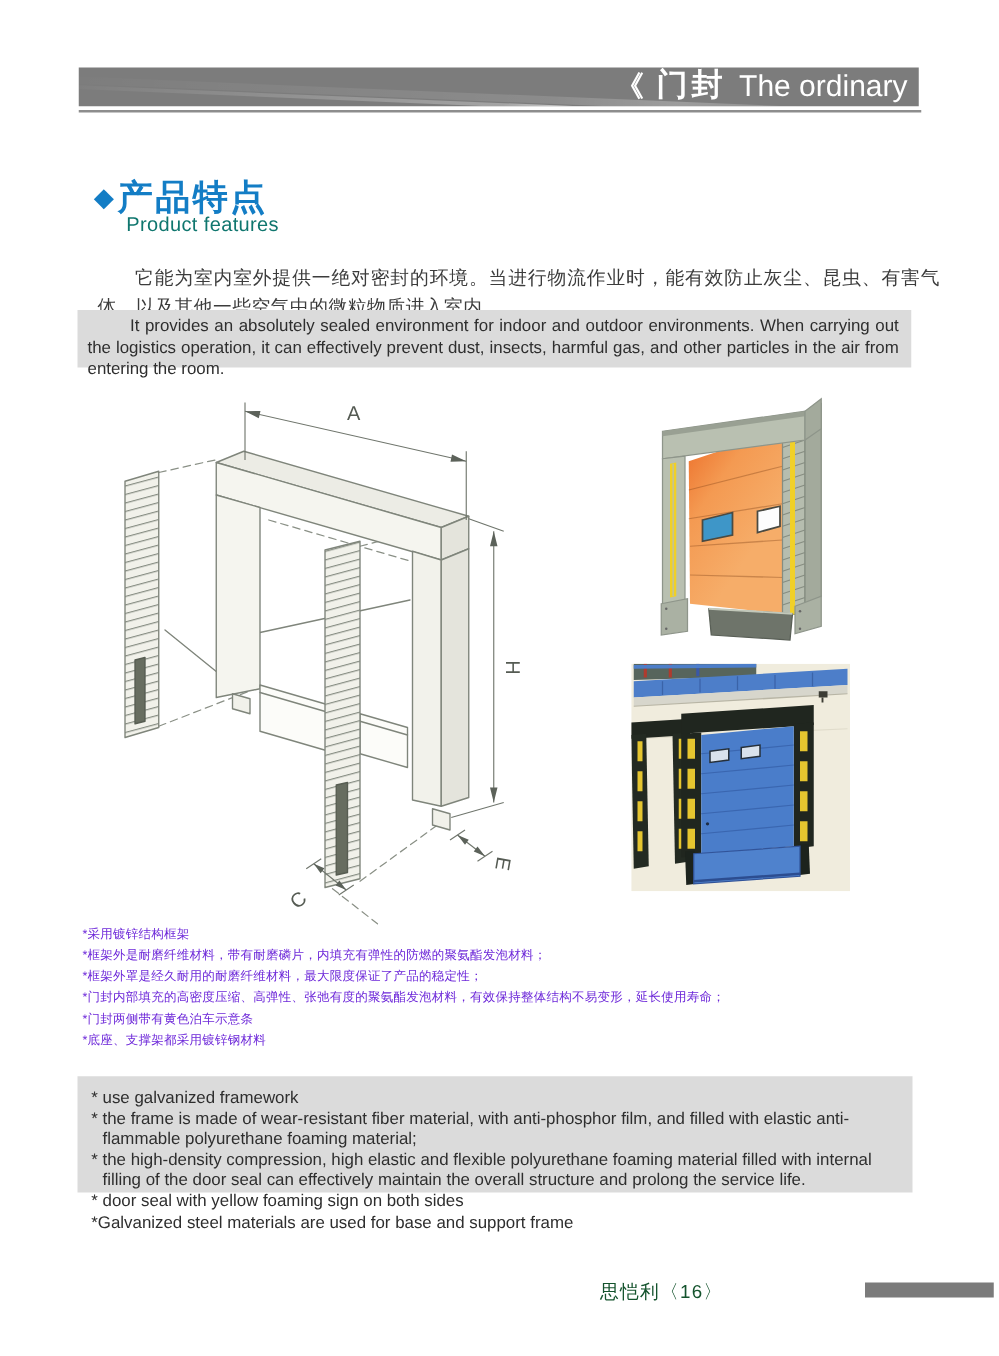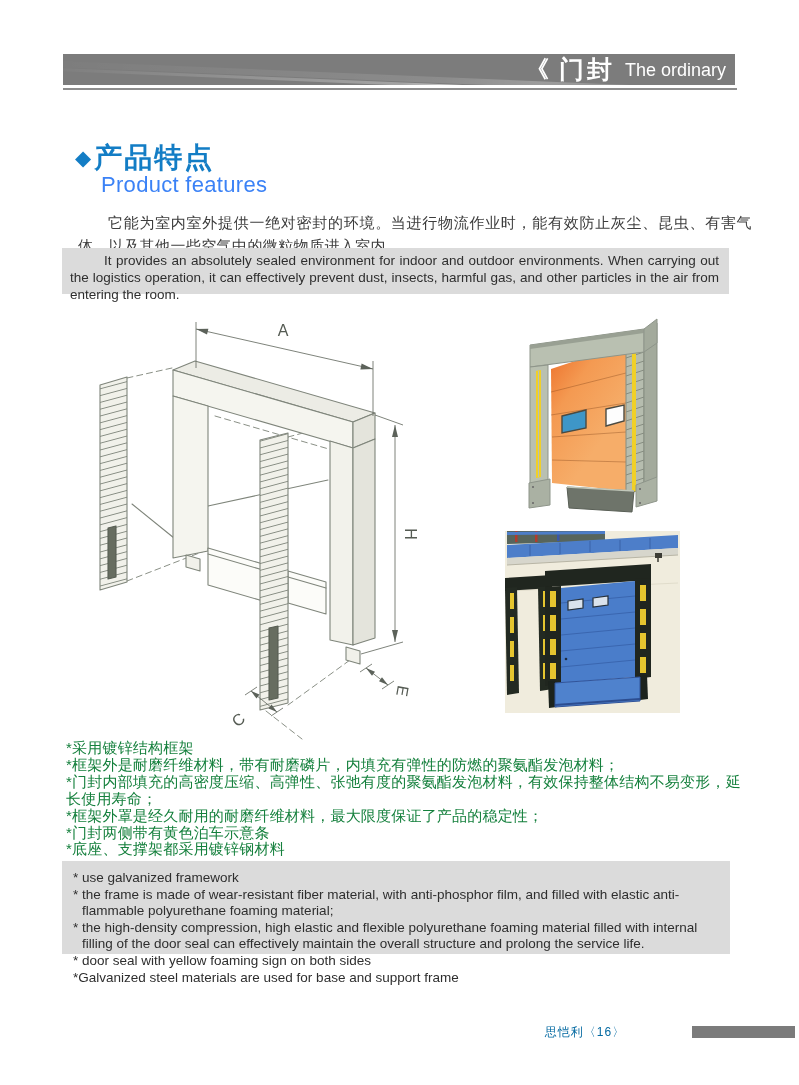--- a/index.html
+++ b/index.html
@@ -19,56 +19,56 @@
                rgba(255,255,255,0.95) 58%, rgba(255,255,255,0.10) 96%);
     transform:rotate(2.4deg); transform-origin:left center;
   }
   .streak2 {
     position:absolute; left:-30px; top:6px; width:820px; height:6px;
     background:linear-gradient(90deg, rgba(255,255,255,0) 0%, rgba(255,255,255,0.12) 50%,
                rgba(255,255,255,0.25) 62%, rgba(255,255,255,0) 95%);
     transform:rotate(2.4deg); transform-origin:left center;
   }
   .hdr-chevron { position:relative; font-size:23px; font-weight:bold; margin-right:10px; line-height:1; }
-  .hdr-zh { position:relative; font-size:25px; font-weight:bold; letter-spacing:3px; margin-right:10px; line-height:1; }
-  .hdr-en { position:relative; font-size:18px; line-height:1; }
+  .hdr-zh { position:relative; font-size:25px; font-weight:bold; letter-spacing:3px; margin-right:10px; line-height:1;font-family:Liberation Mono, monospace; }
+  .hdr-en { position:relative; font-size:24px; line-height:1; }
   .header-underline { position:absolute; left:63px; top:88px; width:674px; height:2px; background:#8d8d8d; }
 
   
   .sec-title {
     position:absolute; left:75px; top:139px; color:#137dc5;
     font-size:28px; font-weight:bold; display:flex; align-items:center; letter-spacing:2px;
   }
   .diamond { font-size:21px; margin-right:3px; letter-spacing:0; }
-  .sec-sub { position:absolute; left:101px; top:172px; color:#3b82f6; font-size:22px; letter-spacing:0.3px; }
+  .sec-sub { position:absolute; left:101px; top:172px; color:#0f766e; font-size:16px; letter-spacing:0.3px; }
 
   
   .zh-intro {
     position:absolute; left:66px; top:199px; width:674px; margin:12px;
     font-size:15px; line-height:23px; color:#3c3c3c; text-indent:2em;
     text-align:justify; letter-spacing:0.4px;
   }
   .gray-box { position:absolute; background:#dbdbdb; color:#2e2e2e; box-sizing:border-box; }
   .box-intro {
     left:62px; top:248px; width:667px; height:46px; padding:5px 10px 12px 8px;
     font-size:13.5px; line-height:16.8px; text-indent:34px; text-align:justify;
   }
 
   
   .fig-drawing { position:absolute; left:70px; top:308px; width:420px; height:435px; }
   .fig-illustration { position:absolute; left:524px; top:315px; width:142px; height:208px; }
   .fig-photo { position:absolute; left:505px; top:531px; width:175px; height:182px; }
 
   
-  .zh-list { position:absolute; left:66px; top:740px; width:690px; font-size:15px; line-height:16.9px; color:#15803d; letter-spacing:0.2px; }
+  .zh-list { position:absolute; left:66px; top:740px; width:690px; font-size:10px; line-height:16.9px; color:#6d28d9; letter-spacing:0.2px; }
   .box-list { left:62px; top:861px; width:668px; height:93px; padding:9px 10px 0 11px; font-size:13.5px; line-height:16.6px; }
   .box-list .item { padding-left:9px; text-indent:-9px; }
 
   
-  .footer-text { position:absolute; left:480px; top:1024px; width:210px; text-align:center; font-size:12px; color:#0369a1; letter-spacing:1px; }
+  .footer-text { position:absolute; left:480px; top:1024px; width:210px; text-align:left; font-size:15px; color:#14532d; letter-spacing:1px; }
   .footer-bar { position:absolute; left:692px; top:1026px; width:103px; height:12px; background:#7b7b7b; }
 </style>
 </head>
 <body>
 
 <div class="page">
 
   <div class="header-bar">
     <div class="streak2"></div>
     <div class="streak1"></div>
@@ -280,22 +280,22 @@
 
     <polygon points="43,150 51,150 52,176 44,177" fill="#1c231d"></polygon>
     <polygon points="134,145 142,144 143,168 135,169" fill="#1c231d"></polygon>
     <polygon points="50,152 135,146 135,170 50,176" fill="#4f82cd" stroke="#31549a" stroke-width="1"></polygon>
     <line x1="50" y1="174" x2="135" y2="168" stroke="#2c4d90" stroke-width="2"></line>
   </svg>
 
   <div class="zh-list">
     <div class="item">*采用镀锌结构框架</div>
     <div class="item">*框架外是耐磨纤维材料，带有耐磨磷片，内填充有弹性的防燃的聚氨酯发泡材料；</div>
+    <div class="item">*框架外罩是经久耐用的耐磨纤维材料，最大限度保证了产品的稳定性；</div>
     <div class="item">*门封内部填充的高密度压缩、高弹性、张弛有度的聚氨酯发泡材料，有效保持整体结构不易变形，延长使用寿命；</div>
-    <div class="item">*框架外罩是经久耐用的耐磨纤维材料，最大限度保证了产品的稳定性；</div>
     <div class="item">*门封两侧带有黄色泊车示意条</div>
     <div class="item">*底座、支撑架都采用镀锌钢材料</div>
   </div>
 
   <div class="gray-box box-list">
     <div class="item">* use galvanized framework</div>
     <div class="item">* the frame is made of wear-resistant fiber material, with anti-phosphor film, and filled with elastic anti-flammable polyurethane foaming material;</div>
     <div class="item">* the high-density compression, high elastic and flexible polyurethane foaming material filled with internal filling of the door seal can effectively maintain the overall structure and prolong the service life.</div>
     <div class="item">* door seal with yellow foaming sign on both sides</div>
     <div class="item">*Galvanized steel materials are used for base and support frame</div>

